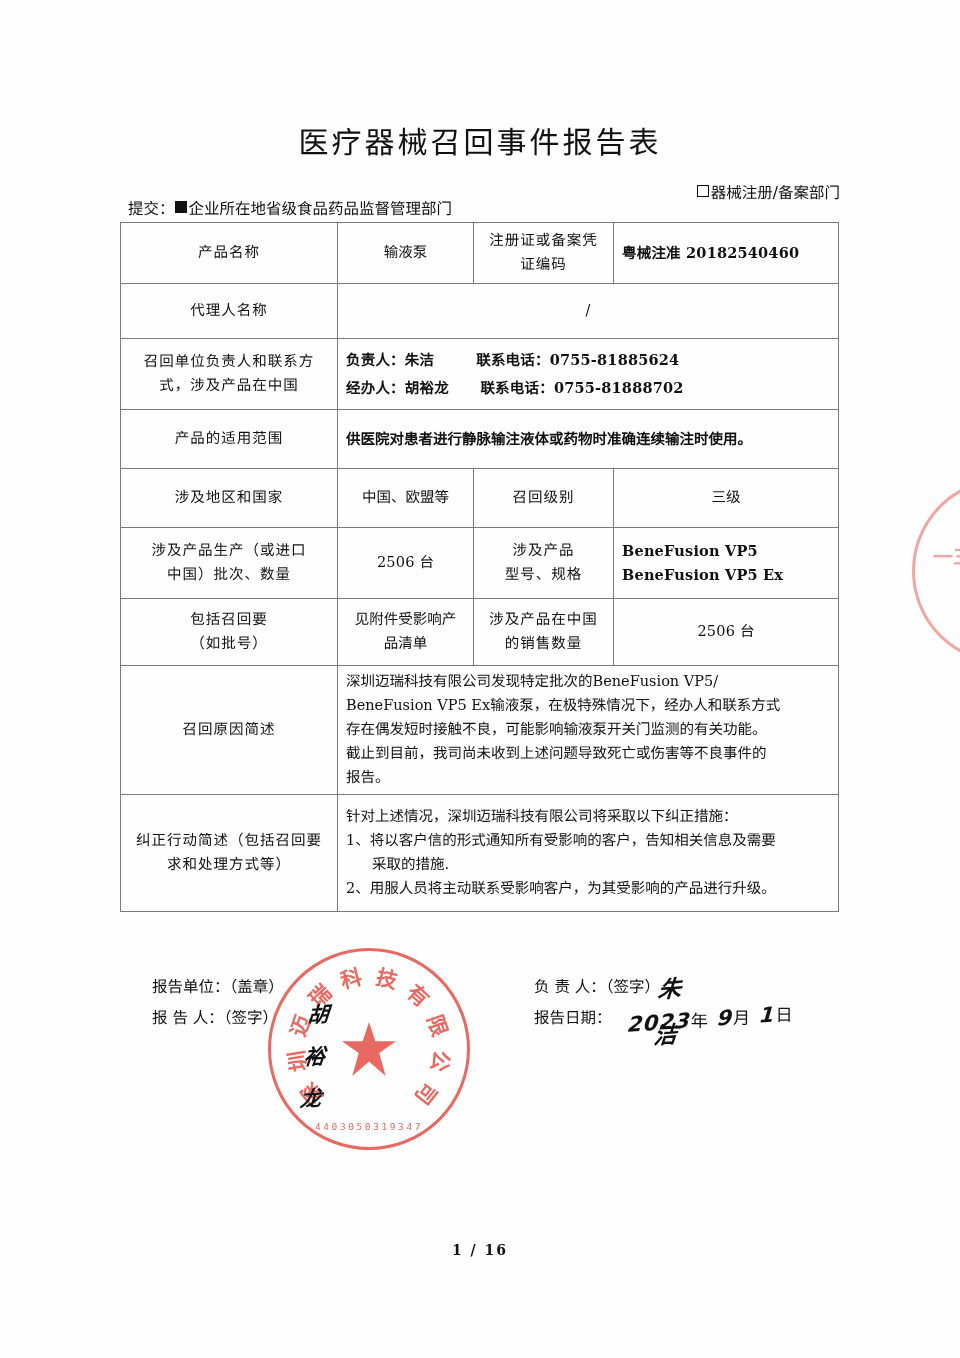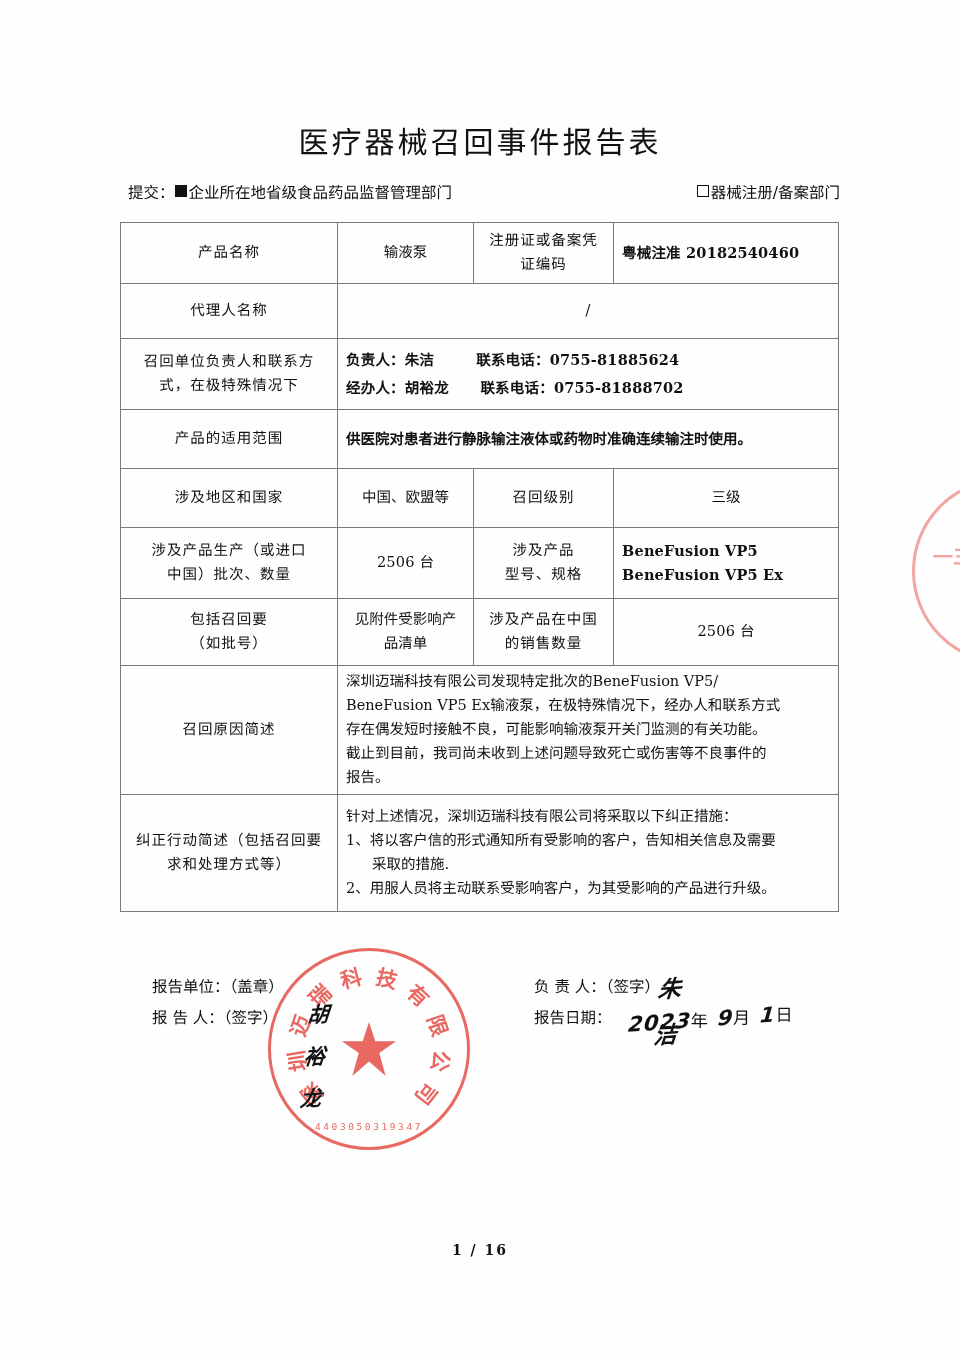--- a/index.html
+++ b/index.html
@@ -40,21 +40,21 @@
     left: 128px;
     width: 712px;
     height: 24px;
     font-family: "DejaVu Sans", "Liberation Sans", sans-serif;
     font-size: 15.5px;
     color: #111;
   }
   .submit-left {
     position: absolute;
     left: 0;
-    top: 0;
+    top: 16px;
     white-space: nowrap;
   }
   .submit-right {
     position: absolute;
     right: 0;
     top: 0;
     white-space: nowrap;
   }
   .cbx {
     display: inline-block;
@@ -299,21 +299,21 @@
 
 
       <tr>
         <td class="lbl" style="height:46px">代理人名称</td>
         <td class="val-c" colspan="3">/</td>
       </tr>
 
       <tr>
         <td class="lbl two-line" style="height:62px">
           <span style="display:block">召回单位负责人和联系方</span>
-          <span style="display:block">式，在极特殊情况下</span>
+          <span style="display:block">式，涉及产品在中国</span>
         </td>
         <td class="val" colspan="3">
           <span class="contact-grid">
             <span class="crow mono-ish">负责人：朱洁        联系电话：0755-81885624</span>
             <span class="crow mono-ish">经办人：胡裕龙      联系电话：0755-81888702</span>
           </span>
         </td>
       </tr>
 
       <tr>

